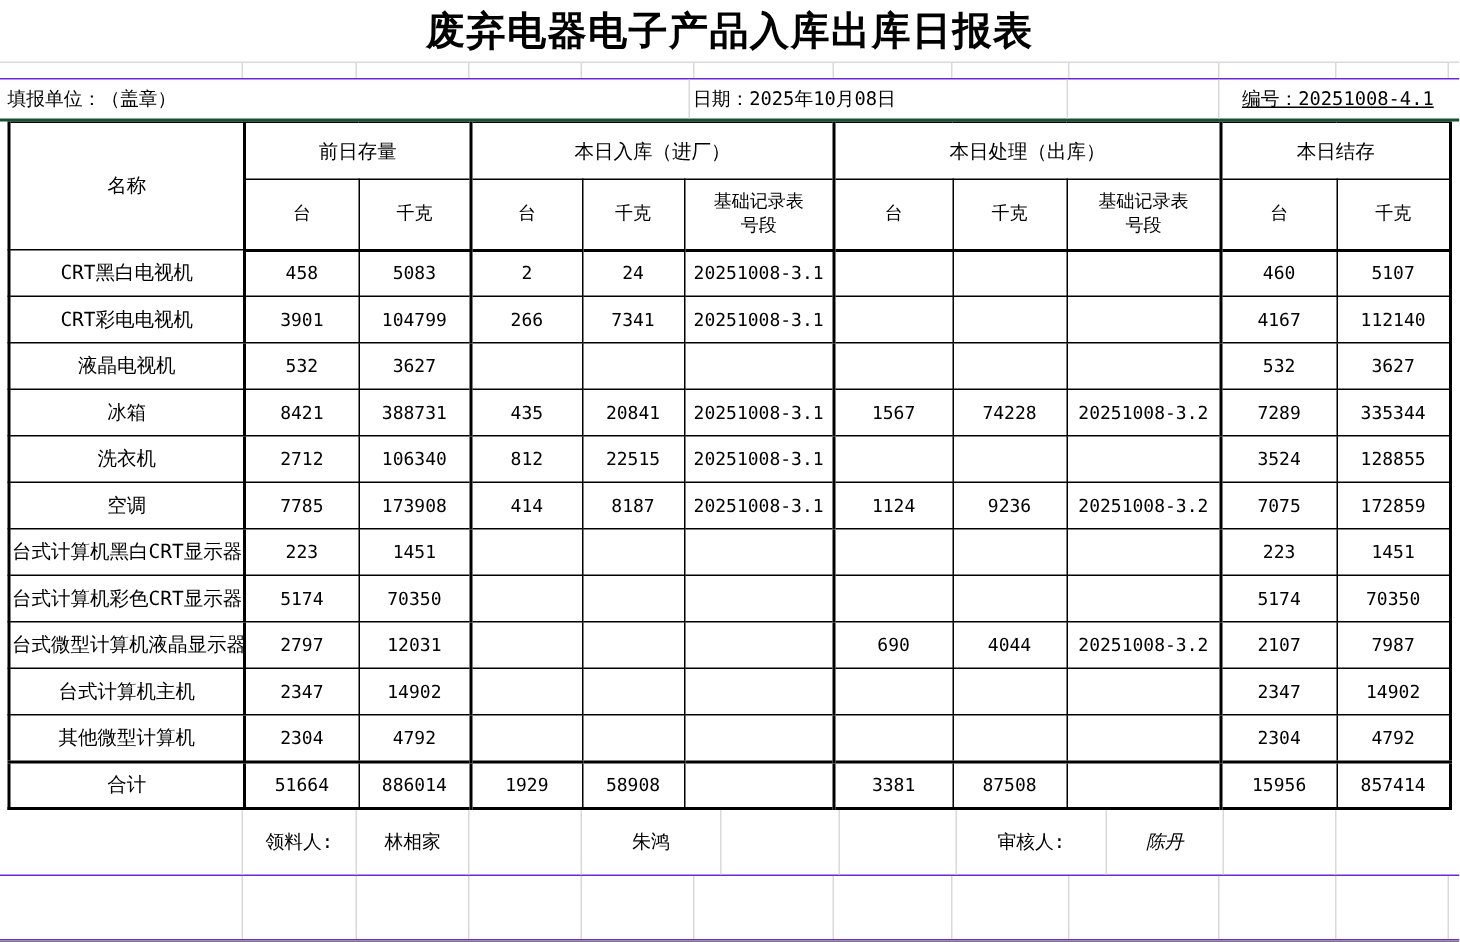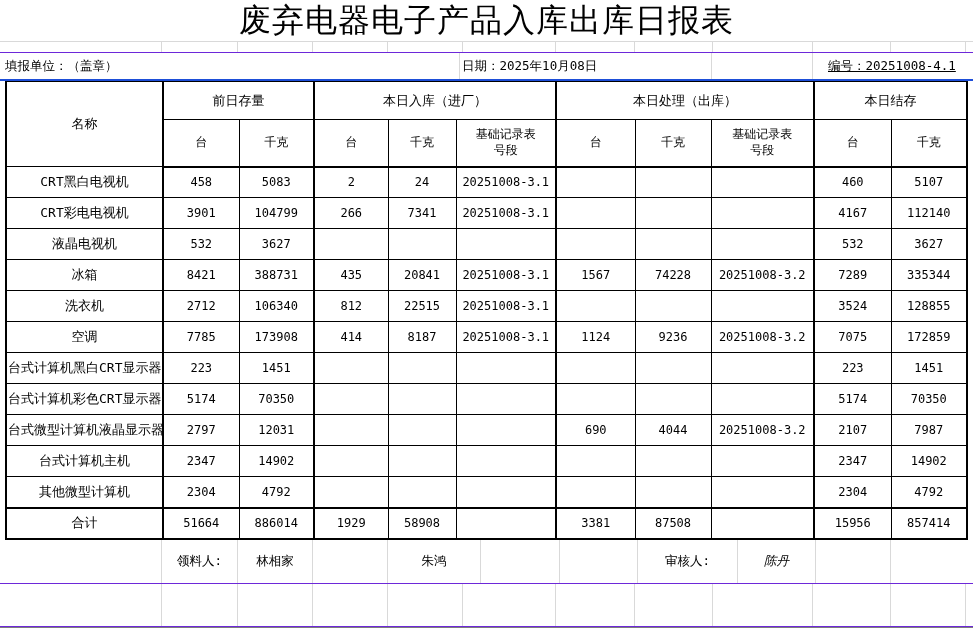--- a/index.html
+++ b/index.html
@@ -3,28 +3,28 @@
 <meta charset="utf-8">
 <style>
   html,body{margin:0;padding:0;}
   .sheet{
     width:973px;height:628px;position:relative;background:#ffffff;
     font-family:"DejaVu Sans Mono","DejaVu Sans",sans-serif;color:#000;
     overflow:hidden;
   }
   
   .title-row{height:41px;display:flex;align-items:center;justify-content:center;}
-  .title-row .t{font-size:32px;font-weight:normal;letter-spacing:1px;font-family:"DejaVu Sans",sans-serif;}
+  .title-row .t{font-size:26px;font-weight:bold;letter-spacing:1px;font-family:"DejaVu Sans",sans-serif;}
   
   .grid{display:flex;border-bottom:1px solid #6d28d9;}
   .grid .gc{box-sizing:border-box;border-right:1px solid #d9d9d9;height:100%;
     display:flex;align-items:center;justify-content:center;font-size:12.5px;}
   .spacer-row{height:10px;border-top:1px solid #d9d9d9;}
   
-  .info-row{height:26px;border-bottom:2px solid #1d4ed8;text-align:center;}
+  .info-row{height:26px;border-bottom:2px solid #14532d;text-align:center;}
   .info-row .gc{justify-content:flex-start;}
   .info-row .c0{width:460px;padding-left:5px;}
   .info-row .c1{width:252px;padding-left:2px;}
   .info-row .c2{width:101px;}
   .info-row .c3{width:160px;padding-left:15px;border-right:none;text-decoration:underline;}
   
   table{border-collapse:collapse;table-layout:fixed;width:961px;margin-left:5px;
     border:2px solid #000;border-top-width:1px;}
   td{box-sizing:border-box;border:1px solid #000;text-align:center;vertical-align:middle;
      font-size:12px;padding:0 1px;overflow:hidden;white-space:nowrap;}

